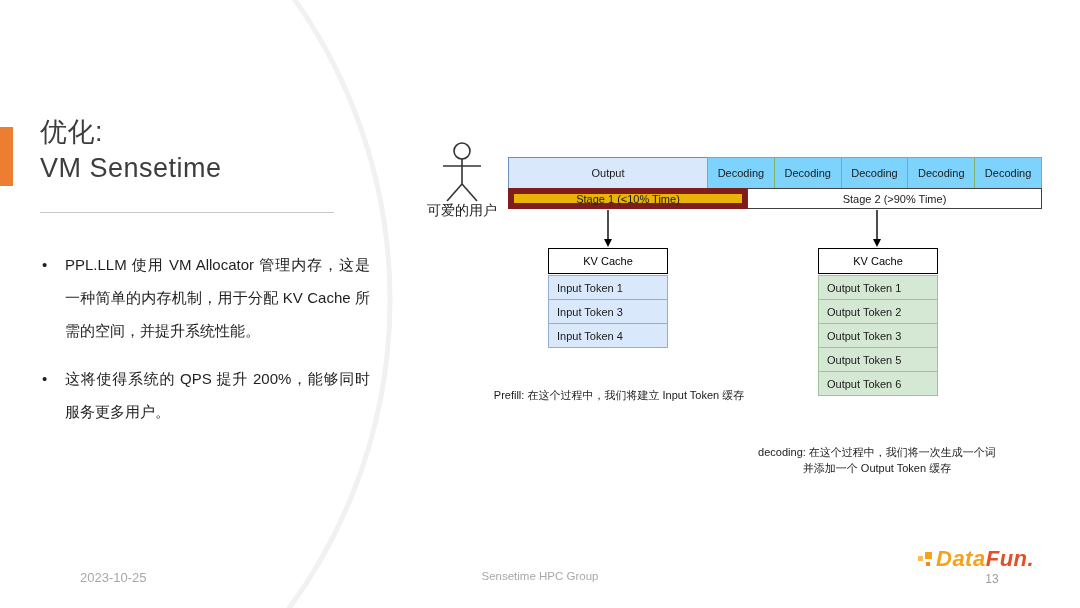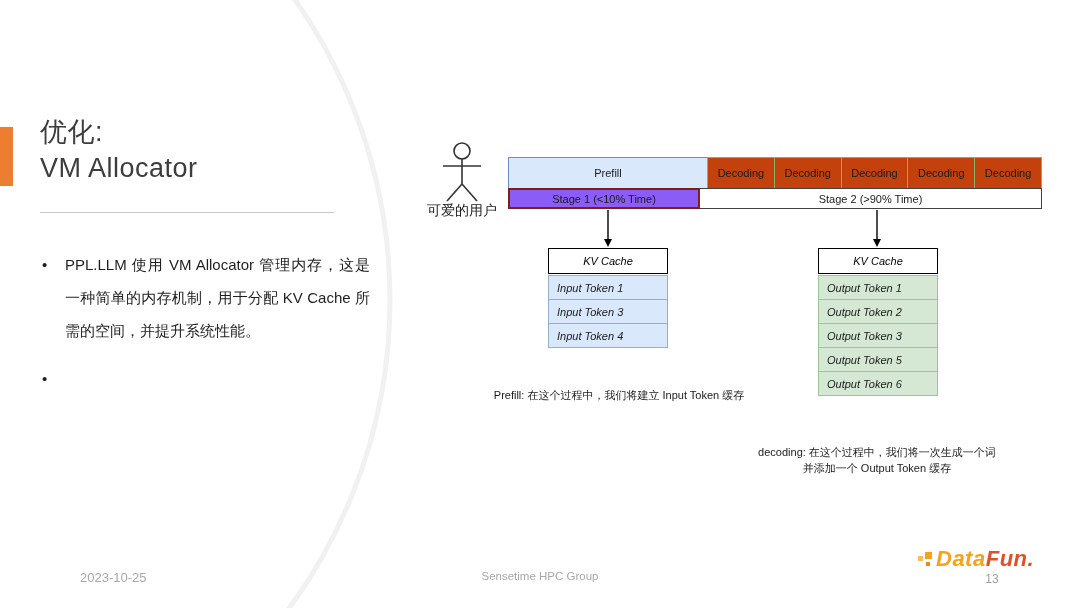--- a/index.html
+++ b/index.html
@@ -25,27 +25,27 @@
   .st-cn { font-size:33px; font-weight:700; color:#222; letter-spacing:6px; line-height:38px; }
   .st-en { font-size:17px; font-weight:700; line-height:17px; letter-spacing:0.5px; color:#3a3a3a; }
   .st-en .red { color:#d0121a; }
 
   
   .fig-svg { position:absolute; left:436px; top:142px; width:52px; height:60px; }
   .fig-label { position:absolute; left:423px; top:202px; width:78px; text-align:center; font-size:14px; color:#1a1a1a; }
   .pipeline { position:absolute; left:508px; top:157px; width:534px; height:32px; display:flex; }
   .cell { display:flex; align-items:center; justify-content:center; font-size:11px; color:#1a1a1a; }
   .prefill { width:200px; background:#DAE8FC; border:1px solid #6C8EBF; }
-  .decoding { flex:1; background:#c2410c; border:1px solid #82B366; margin-left:-1px; }
+  .decoding { flex:1; background:#7dd3fc; border:1px solid #82B366; margin-left:-1px; }
   .stage-row { position:absolute; left:508px; top:188px; width:534px; height:21px; display:flex; }
-  .stage1 { width:192px; background:#8b5cf6; border:2px solid #7f1d1d; }
+  .stage1 { width:240px; background:#eab308; border:6px solid #7f1d1d; }
   .stage2 { flex:1; background:#fff; border:1px solid #404040; margin-left:-1px; }
   .arrows { position:absolute; left:0; top:0; width:1080px; height:608px; pointer-events:none; }
 
-  .kv-table { position:absolute; width:120px;font-style:italic; }
+  .kv-table { position:absolute; width:120px; }
   .kv-left { left:548px; top:248px; }
   .kv-right { left:818px; top:248px; }
   .kv-header { height:26px; background:#fff; border:1.6px solid #000; display:flex; align-items:center; justify-content:center; font-size:11px; color:#000; }
   .kv-rows { margin-top:2px; }
   .kv-row { height:25px; margin-top:-1px; display:flex; align-items:center; padding-left:8px; font-size:11px; color:#1a1a1a; }
   .kv-row.blue { background:#DAE8FC; border:1px solid #93AECE; }
   .kv-row.green { background:#D5E8D4; border:1px solid #9CC296; border:1px solid #9cc496; }
 
   .caption1 { position:absolute; left:469px; top:388px; width:300px; text-align:center; font-size:11px; color:#1a1a1a; }
   .caption2 { position:absolute; left:727px; top:444px; width:300px; text-align:center; font-size:11px; line-height:16px; color:#1a1a1a; }
@@ -69,46 +69,47 @@
 
 <div class="slide">
 
   <svg class="bg-arc" viewBox="0 0 1080 608">
     <circle cx="-131" cy="300" r="521" fill="none" stroke="#f1f1f1" stroke-width="5"></circle>
   </svg>
 
   <div class="accent-bar"></div>
   <div class="title">
     <div>优化:</div>
-    <div>VM Allocator</div>
+    <div>VM Sensetime</div>
   </div>
   <div class="divider"></div>
 
   <ul class="bullets">
     <li>
       <span class="marker">•</span>
       <span>PPL.LLM 使用 VM Allocator 管理内存，这是一种简单的内存机制，用于分配 KV Cache 所需的空间，并提升系统性能。</span>
     </li>
     <li>
       <span class="marker">•</span>
+      <span>这将使得系统的 QPS 提升 200%，能够同时服务更多用户。</span>
     </li>
   </ul>
 
 
   <svg class="fig-svg" viewBox="0 0 52 60">
     <circle cx="26" cy="9" r="8" fill="none" stroke="#333" stroke-width="1.6"></circle>
     <line x1="26" y1="17" x2="26" y2="42" stroke="#333" stroke-width="1.6"></line>
     <line x1="7" y1="24" x2="45" y2="24" stroke="#333" stroke-width="1.6"></line>
     <line x1="26" y1="42" x2="11" y2="59" stroke="#333" stroke-width="1.6"></line>
     <line x1="26" y1="42" x2="41" y2="59" stroke="#333" stroke-width="1.6"></line>
   </svg>
   <div class="fig-label">可爱的用户</div>
 
   <div class="pipeline">
-    <div class="cell prefill">Prefill</div>
+    <div class="cell prefill">Output</div>
     <div class="cell decoding">Decoding</div>
     <div class="cell decoding">Decoding</div>
     <div class="cell decoding">Decoding</div>
     <div class="cell decoding">Decoding</div>
     <div class="cell decoding">Decoding</div>
   </div>
   <div class="stage-row">
     <div class="cell stage1">Stage 1 (&lt;10% Time)</div>
     <div class="cell stage2">Stage 2 (&gt;90% Time)</div>
   </div>

